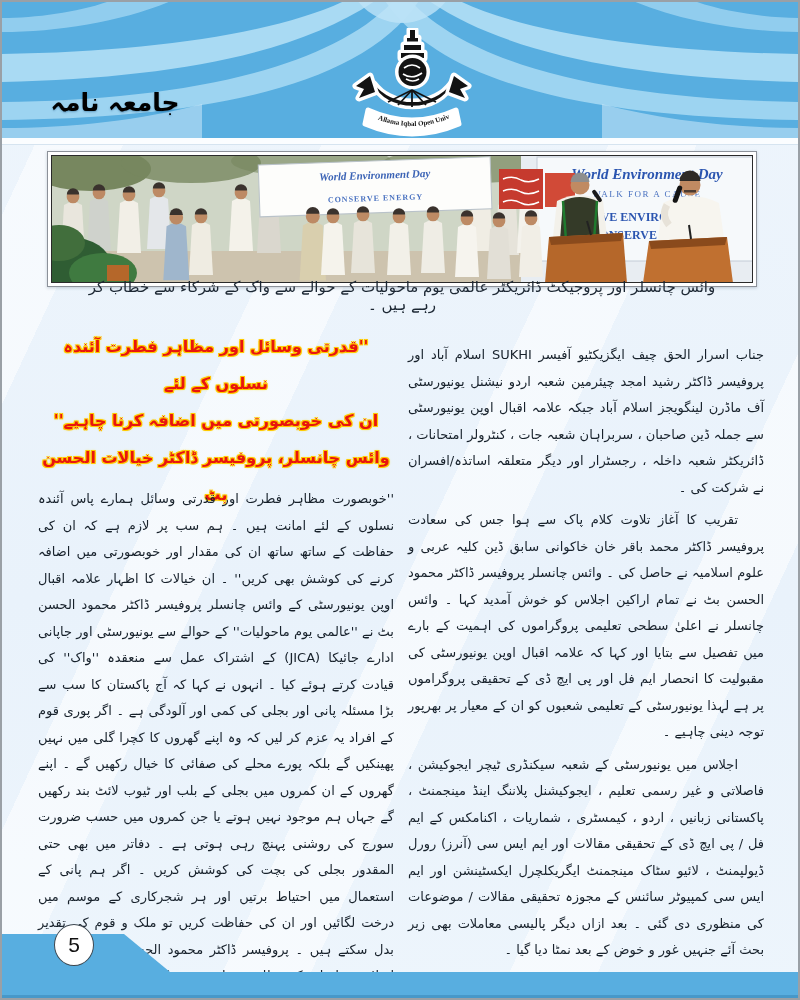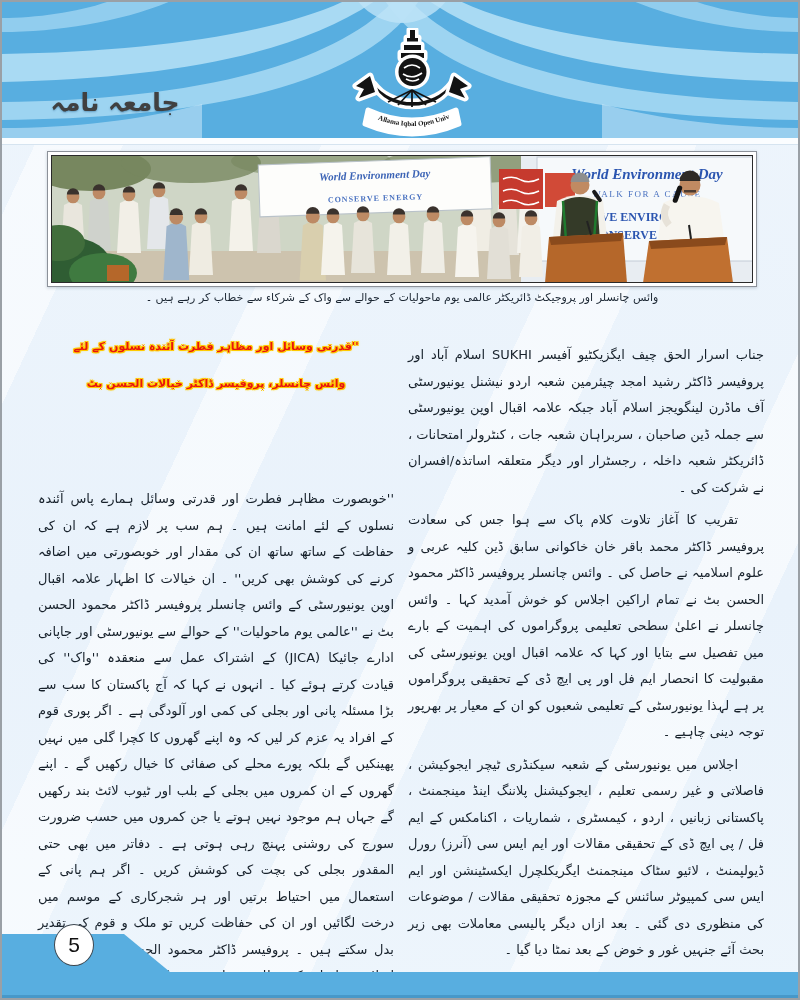--- a/index.html
+++ b/index.html
@@ -9,42 +9,42 @@
     background:
       repeating-linear-gradient(115deg, rgba(255,255,255,0) 0 90px, rgba(255,255,255,.55) 90px 170px, rgba(255,255,255,0) 170px 260px),
       linear-gradient(180deg,#eef5fc 0%, #e9f2fb 60%, #edf5fc 100%);
     font-family:"DejaVu Sans", sans-serif;
   }
   
   .header{position:absolute;left:0;top:0;width:800px;height:136px;background:#58aee0;overflow:hidden;}
   .header svg{display:block;}
   .masthead{
     position:absolute;left:38px;top:86px;width:150px;text-align:center;
-    color:#404040;font-size:25px;font-weight:bold;direction:rtl;
+    color:#000000;font-size:25px;font-weight:bold;direction:rtl;
     text-shadow:0 1px 2px rgba(0,60,110,.35);
   }
   .logo{position:absolute;left:348px;top:26px;width:124px;height:112px;}
   .header-rule{position:absolute;left:0;top:136px;width:800px;height:6px;background:#fbfdff;border-bottom:1px solid #d6e4f0;}
   
   .photo-frame{
     position:absolute;left:45px;top:149px;width:710px;height:136px;
     background:#ffffff;border:1px solid #8c9199;padding:3px;box-sizing:border-box;
     box-shadow:0 1px 3px rgba(60,80,100,.25);
   }
   .photo-frame svg{display:block;}
   .caption{
-    position:absolute;left:80px;top:289px;width:640px;text-align:center;
-    direction:rtl;font-size:11px;color:#1c2733;
+    position:absolute;left:80px;top:276px;width:640px;text-align:center;
+    direction:rtl;font-size:15px;color:#1c2733;
   }
   
   .quote{
     position:absolute;left:36px;top:326px;width:356px;text-align:center;direction:rtl;
   }
   .quote div{
-    font-size:11px;font-weight:bold;color:#e8150e;line-height:37px;
+    font-size:16px;font-weight:bold;color:#e8150e;line-height:37px;
     text-shadow:0 0 1px #ffd800, 0 0 3px #ffd800, 1px 1px 0 #ffc400, -1px -1px 0 #ffc400, 1px -1px 0 #ffc400, -1px 1px 0 #ffc400;
   }
   
   .col{position:absolute;direction:rtl;text-align:justify;color:#17212b;}
   .col p{margin:0 0 6px 0;font-size:13px;line-height:26.5px;}
   .col p.indent{text-indent:26px;}
   .col-right{left:406px;top:340px;width:356px;}
   .col-left{left:36px;top:484px;width:356px;}
   .divider{width:142px;height:0;border-top:2px solid #15191d;margin:26px auto 0 auto;}
   
@@ -224,20 +224,21 @@
         <line x1="536" y1="66" x2="540" y2="80" stroke="#222" stroke-width="2"></line>
         <line x1="638" y1="70" x2="640" y2="84" stroke="#222" stroke-width="2"></line>
       </g>
       <rect x="0" y="0" width="702" height="128" fill="none" stroke="#2a2a2a" stroke-width="2"></rect>
     </svg>
   </div>
   <div class="caption">وائس چانسلر اور پروجیکٹ ڈائریکٹر عالمی یوم ماحولیات کے حوالے سے واک کے شرکاء سے خطاب کر رہے ہیں ۔</div>
 
   <div class="quote">
     <div>''قدرتی وسائل اور مظاہر فطرت آئندہ نسلوں کے لئے</div>
+    <div>ان کی خوبصورتی میں اضافہ کرنا چاہیے''</div>
     <div>وائس چانسلر، پروفیسر ڈاکٹر خیالات الحسن بٹ</div>
   </div>
 
   <div class="col col-right">
     <p>جناب اسرار الحق چیف ایگزیکٹیو آفیسر SUKHI اسلام آباد اور پروفیسر ڈاکٹر رشید امجد چیئرمین شعبہ اردو نیشنل یونیورسٹی آف ماڈرن لینگویجز اسلام آباد جبکہ علامہ اقبال اوپن یونیورسٹی سے جملہ ڈین صاحبان ، سربراہان شعبہ جات ، کنٹرولر امتحانات ، ڈائریکٹر شعبہ داخلہ ، رجسٹرار اور دیگر متعلقہ اساتذہ/افسران نے شرکت کی ۔</p>
     <p class="indent">تقریب کا آغاز تلاوت کلام پاک سے ہوا جس کی سعادت پروفیسر ڈاکٹر محمد باقر خان خاکوانی سابق ڈین کلیہ عربی و علوم اسلامیہ نے حاصل کی ۔ وائس چانسلر پروفیسر ڈاکٹر محمود الحسن بٹ نے تمام اراکین اجلاس کو خوش آمدید کہا ۔ وائس چانسلر نے اعلیٰ سطحی تعلیمی پروگراموں کی اہمیت کے بارے میں تفصیل سے بتایا اور کہا کہ علامہ اقبال اوپن یونیورسٹی کی مقبولیت کا انحصار ایم فل اور پی ایچ ڈی کے تحقیقی پروگراموں پر ہے لہذا یونیورسٹی کے تعلیمی شعبوں کو ان کے معیار پر بھرپور توجہ دینی چاہیے ۔</p>
     <p class="indent">اجلاس میں یونیورسٹی کے شعبہ سیکنڈری ٹیچر ایجوکیشن ، فاصلاتی و غیر رسمی تعلیم ، ایجوکیشنل پلاننگ اینڈ مینجمنٹ ، پاکستانی زبانیں ، اردو ، کیمسٹری ، شماریات ، اکنامکس کے ایم فل / پی ایچ ڈی کے تحقیقی مقالات اور ایم ایس سی (آنرز) رورل ڈیولپمنٹ ، لائیو سٹاک مینجمنٹ ایگریکلچرل ایکسٹینشن اور ایم ایس سی کمپیوٹر سائنس کے مجوزہ تحقیقی مقالات / موضوعات کی منظوری دی گئی ۔ بعد ازاں دیگر پالیسی معاملات بھی زیر بحث آئے جنہیں غور و خوض کے بعد نمٹا دیا گیا ۔</p>
     <div class="divider"></div>
   </div>
 

